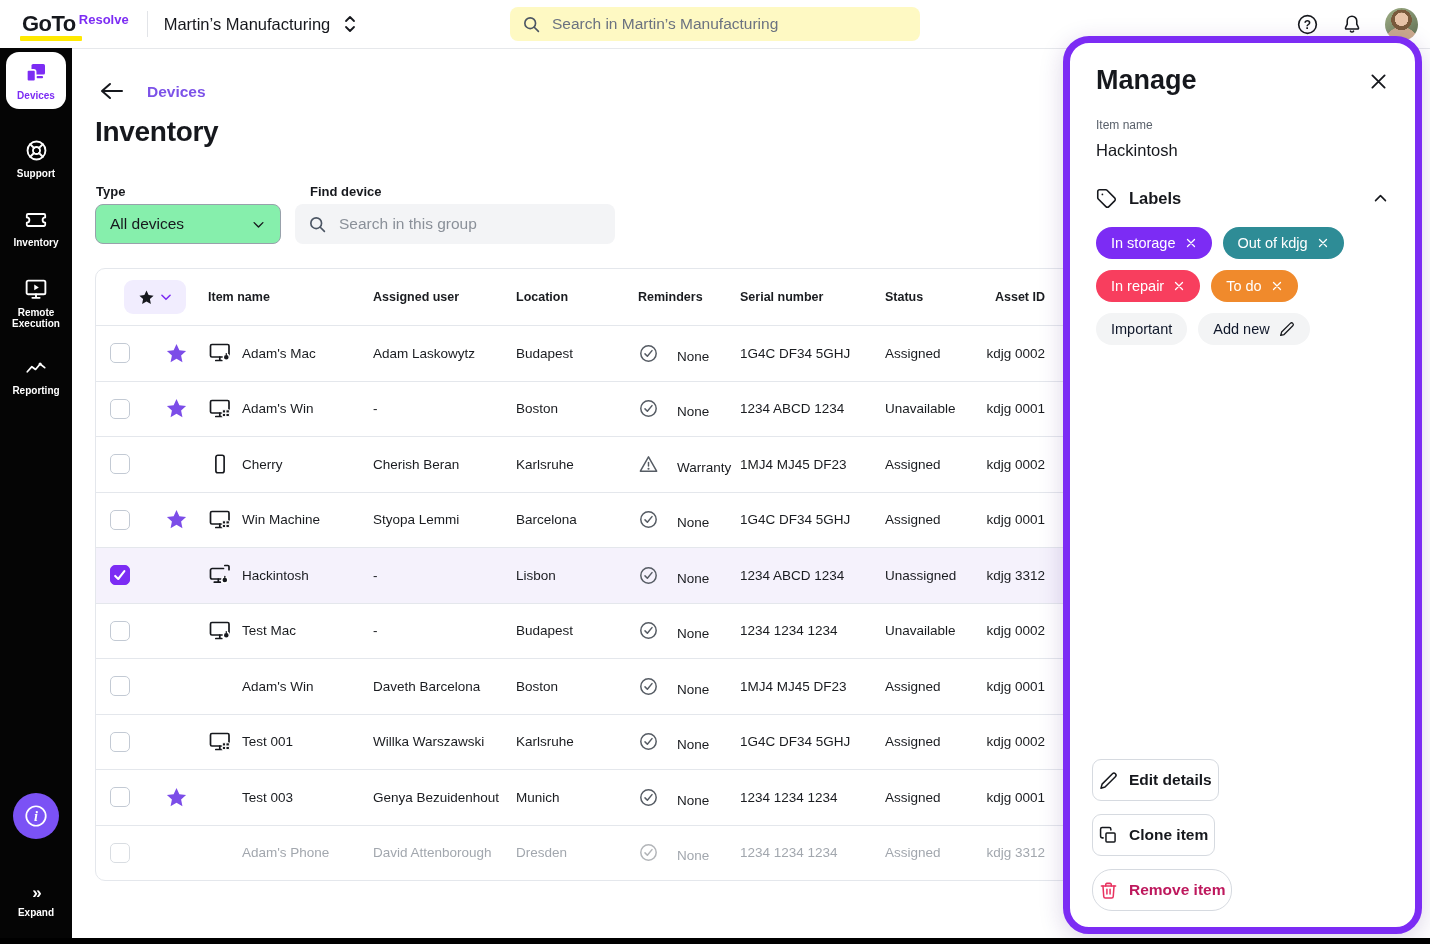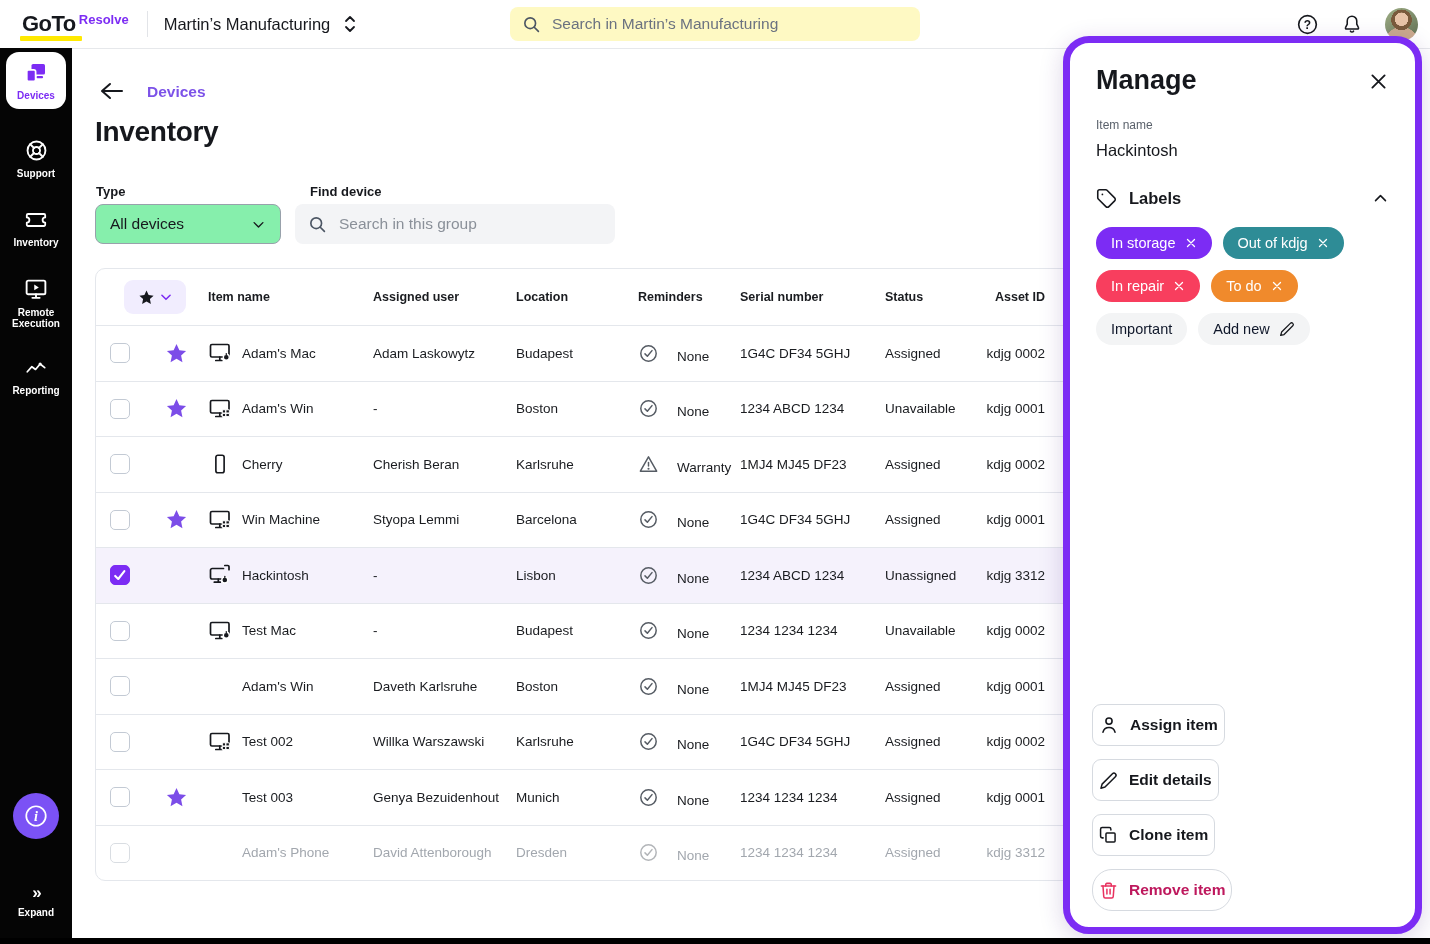--- a/index.html
+++ b/index.html
@@ -477,21 +477,21 @@
   </div>
         <div class="tr">
     <div class="cell c-check">
             <span class="cb"></span>
           </div>
     <div class="cell c-star"></div>
     <div class="cell c-name">
             <span class="dev-ic"></span>
             <span class="nm">Adam's Win</span>
           </div>
-    <div class="cell f-user">Daveth Karlsruhe</div>
+    <div class="cell f-user">Daveth Barcelona</div>
     <div class="cell f-loc">Boston</div>
     <div class="cell c-rem">
             <span class="rem-ic">
               <svg width="21" height="21" viewBox="0 0 24 24" stroke="#565c64" stroke-width="1.7" stroke-linecap="round" stroke-linejoin="round" fill="none">
                 <circle cx="12" cy="12" r="8.8"></circle>
                 <path d="M8 12.4l2.7 2.7 5.3-6.4"></path>
               </svg>
             </span>
             <span class="rem-t">None</span>
           </div>
@@ -510,21 +510,21 @@
                 <rect x="2.5" y="2.5" width="18.5" height="12.5" rx="1.4"></rect>
                 <path d="M11.8 15v3.2M7.8 18.5h6"></path>
                 <g fill="#16181d" stroke="#fff" stroke-width="1">
                   <rect x="14.6" y="11.8" width="3.2" height="3.2"></rect>
                   <rect x="18.2" y="11.8" width="3.2" height="3.2"></rect>
                   <rect x="14.6" y="15.4" width="3.2" height="3.2"></rect>
                   <rect x="18.2" y="15.4" width="3.2" height="3.2"></rect>
                 </g>
               </svg>
             </span>
-            <span class="nm">Test 002</span>
+            <span class="nm">Test 001</span>
           </div>
     <div class="cell f-user">Willka Warszawski</div>
     <div class="cell f-loc">Karlsruhe</div>
     <div class="cell c-rem">
             <span class="rem-ic">
               <svg width="21" height="21" viewBox="0 0 24 24" stroke="#565c64" stroke-width="1.7" stroke-linecap="round" stroke-linejoin="round" fill="none">
                 <circle cx="12" cy="12" r="8.8"></circle>
                 <path d="M8 12.4l2.7 2.7 5.3-6.4"></path>
               </svg>
             </span>
@@ -657,29 +657,20 @@
           <svg width="16" height="16" viewBox="0 0 24 24" stroke="#16181d" stroke-width="1.9" stroke-linecap="round" stroke-linejoin="round" fill="none">
             <path d="M17 3.5a2.6 2.6 0 1 1 3.7 3.7L7.6 20.3 2.5 21.7l1.4-5.1z"></path>
           </svg>
         </span>
       </div>
     </div>
 
   <div class="actions" id="actions-mount">
       <button class="act-btn">
     <span class="ic" style="display: flex;">
-          <svg width="20" height="20" viewBox="0 0 24 24" stroke="#16181d" stroke-width="1.9" stroke-linecap="round" stroke-linejoin="round" fill="none">
-            <circle cx="12" cy="7.3" r="3.7"></circle>
-            <path d="M4.8 20.6a7.4 7.4 0 0 1 14.4 0"></path>
-          </svg>
-        </span>
-    <span class="t">Assign item</span>
-  </button>
-      <button class="act-btn">
-    <span class="ic" style="display: flex;">
           <svg width="19" height="19" viewBox="0 0 24 24" stroke="#16181d" stroke-width="1.9" stroke-linecap="round" stroke-linejoin="round" fill="none">
             <path d="M17 3.5a2.6 2.6 0 1 1 3.7 3.7L7.6 20.3 2.5 21.7l1.4-5.1z"></path>
           </svg>
         </span>
     <span class="t">Edit details</span>
   </button>
       <button class="act-btn">
     <span class="ic" style="display: flex;">
           <svg width="19" height="19" viewBox="0 0 24 24" stroke="#16181d" stroke-width="1.9" stroke-linecap="round" stroke-linejoin="round" fill="none">
             <rect x="8.8" y="8.8" width="11.5" height="11.5" rx="1.2"></rect>

